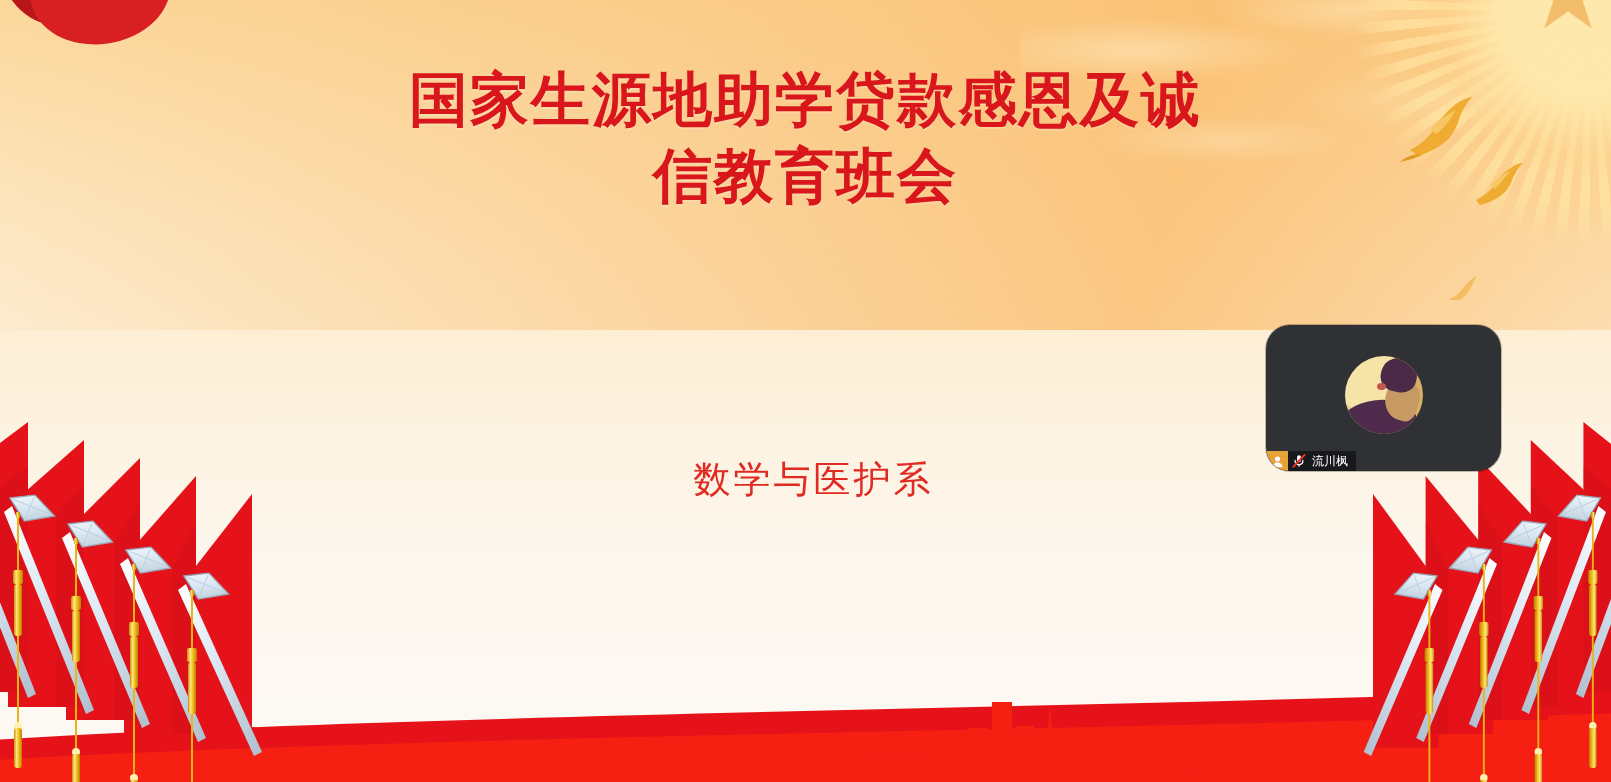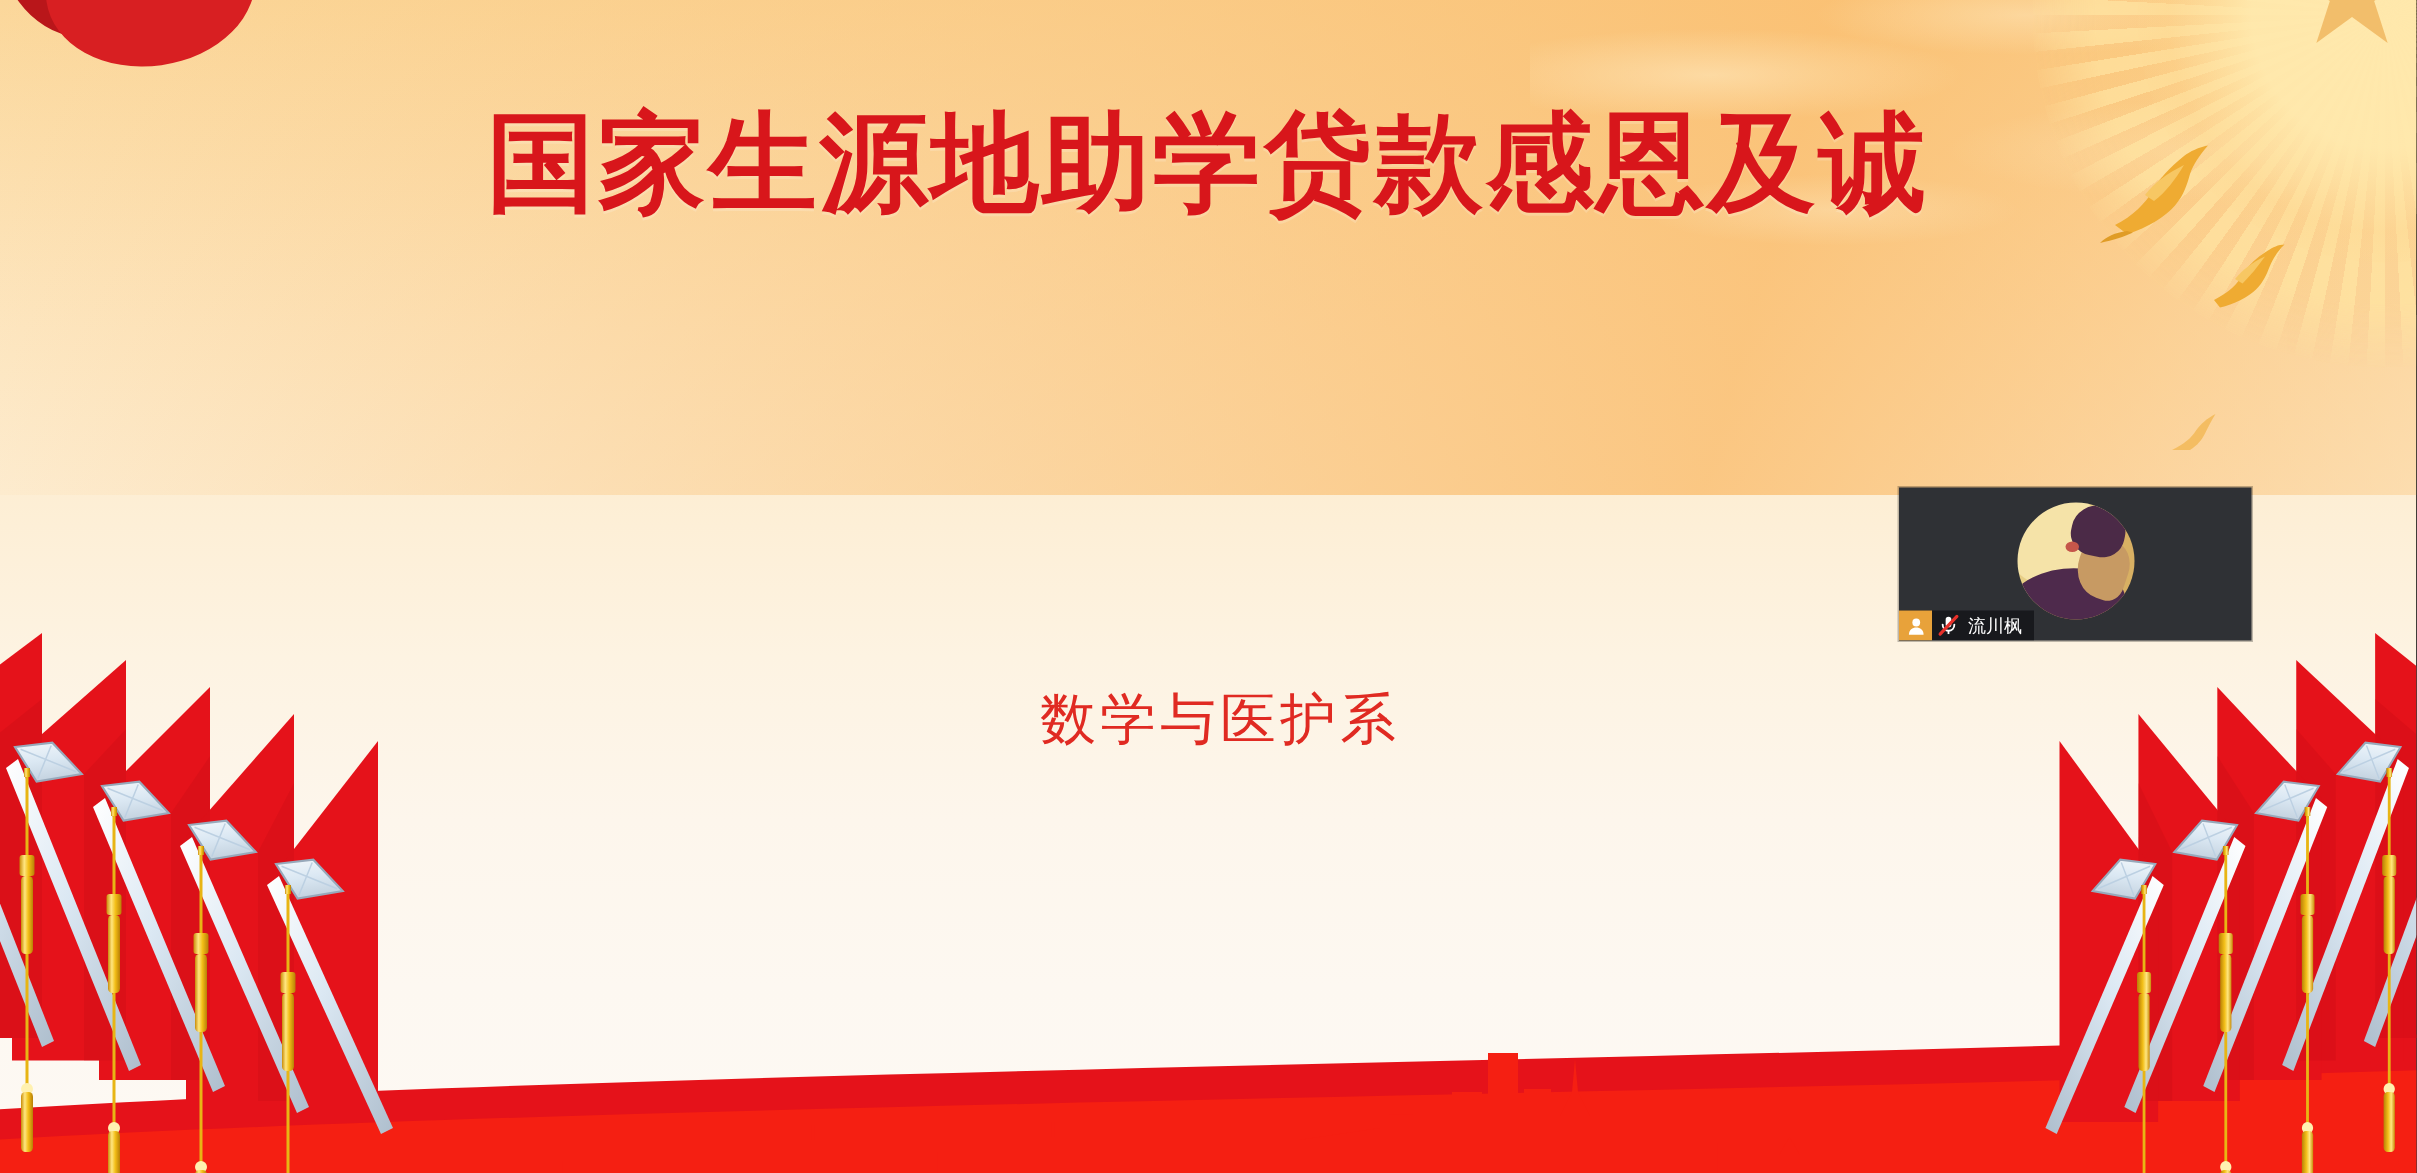--- a/index.html
+++ b/index.html
@@ -91,21 +91,21 @@
   .dove svg{ display:block; }
 
   
   .titles{
     position:absolute; left:0; top:62px; width:100%;
     text-align:center; pointer-events:none;
   }
   .title-line{
     font-family:"DejaVu Sans","Liberation Sans",sans-serif;
     color:#d8161b;
-    font-size:72px;
+    font-size:59px;
     font-weight:bold;
     letter-spacing:2px;
     line-height:1.28;
     text-shadow:0 2px 0 rgba(255,255,255,.18);
   }
 
   
   .sub-block{
     position:absolute; left:0; top:455px; width:100%;
     text-align:center;
@@ -135,24 +135,25 @@
   
   .red-sweep{
     position:absolute; left:-40px; bottom:-8px; width:1700px; height:120px;
     pointer-events:none;
   }
 
   
   #video-tile{
     position:absolute;
     left:1266px; top:325px;
-    width:235px; height:102px;
+    width:235px; height:146px;
     background:#2f3135;
     box-shadow:0 0 0 1px rgba(0,0,0,.25);
     overflow:hidden;
+    border-radius:24px;
   }
   .avatar{
     position:absolute; left:50%; top:48%;
     transform:translate(-50%,-50%);
     width:78px; height:78px; border-radius:50%;
     overflow:hidden;
     background:
       radial-gradient(circle at 30% 30%, #f5e3a8 0 42%, #e8cf86 43% 60%, #d8b063 61% 100%);
   }
   .avatar .hair{
@@ -224,20 +225,21 @@
     </svg>
   </div>
   <div class="dove" style="left:1444px; top:272px; opacity:.55;">
     <svg width="40" height="34" viewBox="0 0 40 34">
       <path d="M4 28 C12 24 17 20 20 15 C23 11 27 7 33 4 C30 9 28 13 26 17 C24 21 21 25 16 28 Z" fill="#efab32"></path>
     </svg>
   </div>
 
   <div class="titles">
     <div class="title-line">国家生源地助学贷款感恩及诚</div>
+    <div class="title-line">信教育班会</div>
   </div>
 
   <div class="sub-block">
     <div class="sub-dept">数学与医护系</div>
   </div>
 
   <svg class="red-sweep" viewBox="0 0 1700 120" preserveAspectRatio="none">
     <path d="M0 72 C420 44 1080 40 1700 18 L1700 120 L0 120 Z" fill="#e5121a"></path>
     <path d="M0 92 C420 66 1080 62 1700 42 L1700 120 L0 120 Z" fill="#f51f12"></path>
   </svg>

